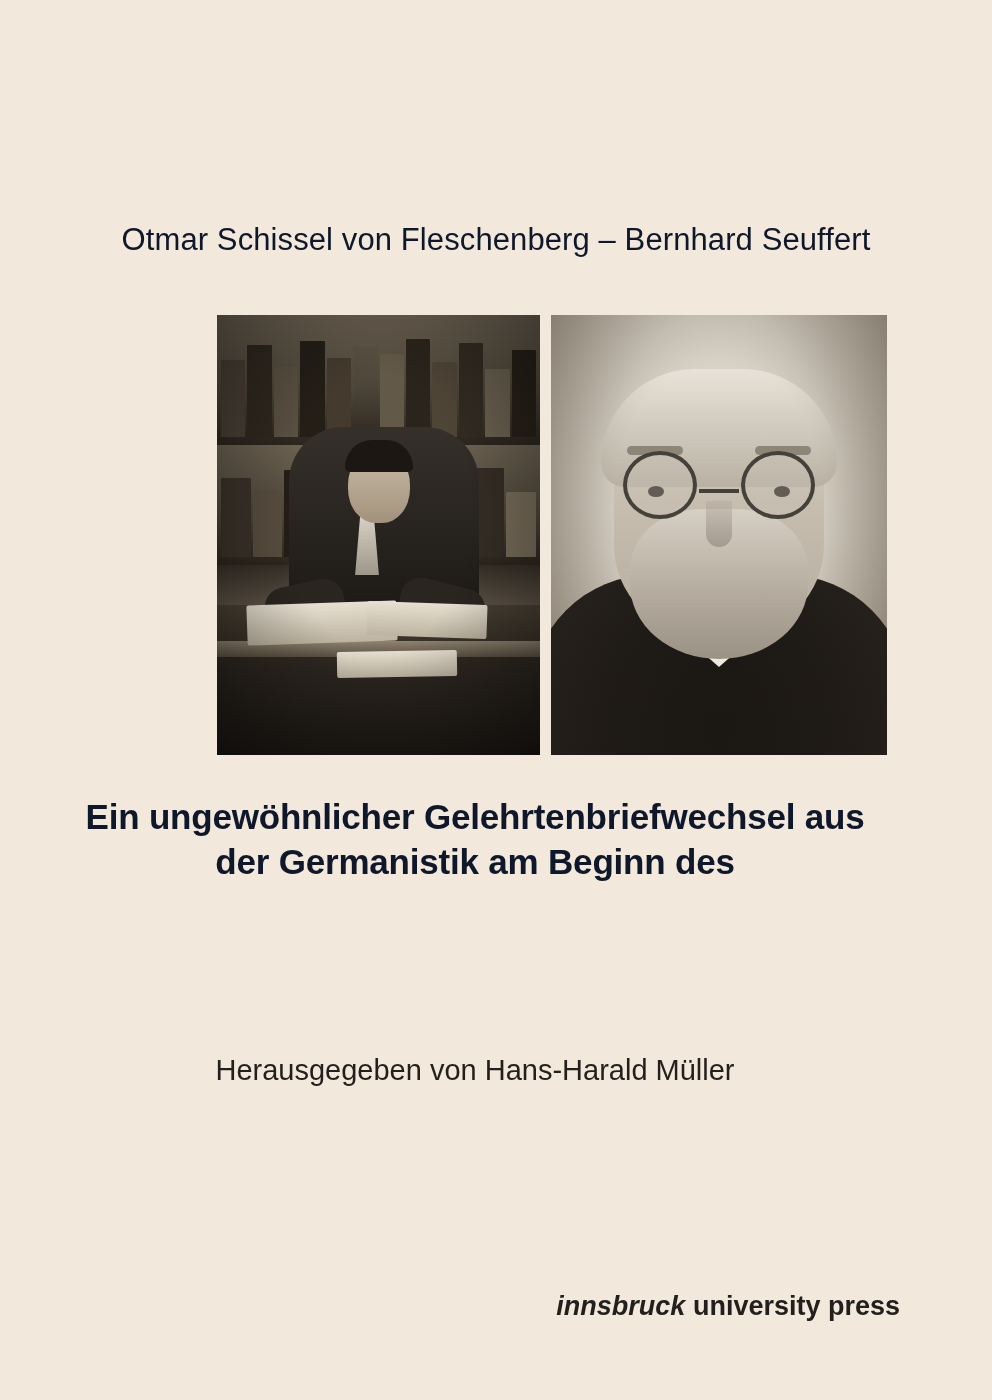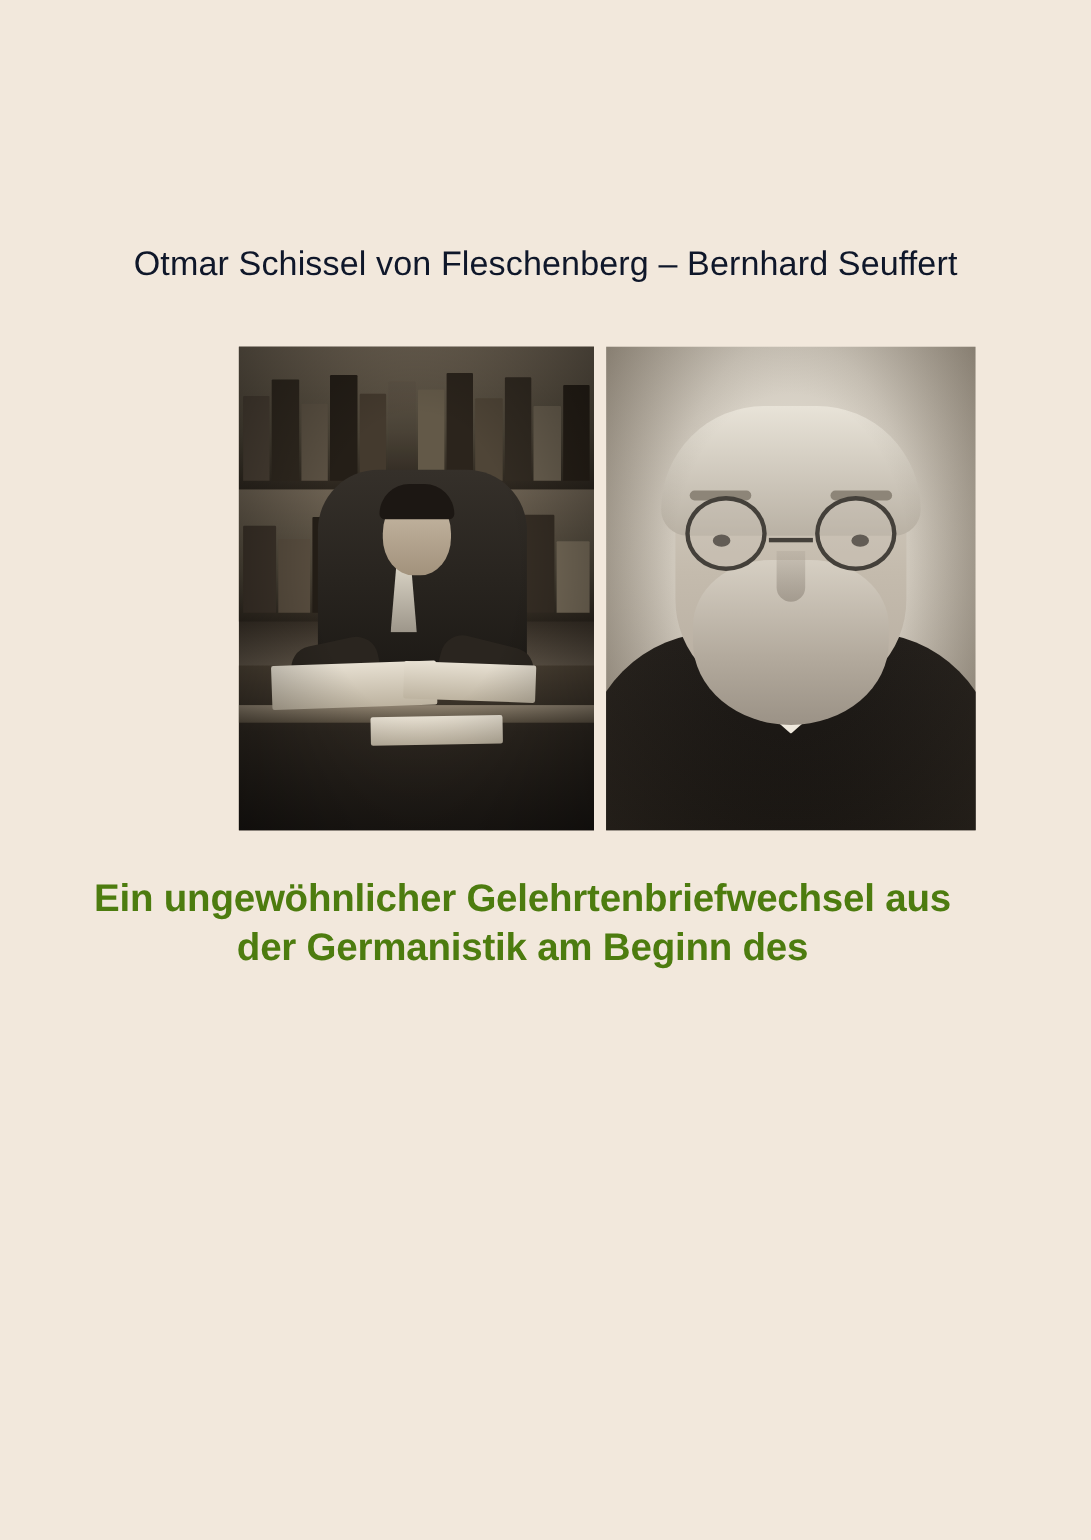--- a/index.html
+++ b/index.html
@@ -292,21 +292,21 @@
 
   .title {
     position: absolute;
     top: 795px;
     left: 60px;
     width: 830px;
     text-align: center;
     font-size: 35px;
     line-height: 1.28;
     font-weight: bold;
-    color: #4d7c0f;
+    color: #0f172a;
     letter-spacing: -0.2px;
   }
   .title .line3 { display: block; }
   .editors {
     position: absolute;
     top: 1050px;
     left: 60px;
     width: 830px;
     text-align: center;
     font-size: 29px;
@@ -404,16 +404,20 @@
     </div>
 
   </div>
 
   <div class="title">
     <span class="line1">Ein ungewöhnlicher Gelehrtenbriefwechsel</span>
     <span class="line2">aus der Germanistik am Beginn des</span>
   </div>
 
   <div class="editors">
+    <div>Herausgegeben von Hans-Harald Müller</div>
   </div>
 
+  <div class="publisher">
+    <span class="pub-name">innsbruck</span><span class="pub-rest"> university press</span>
+  </div>
 
 </div>
 
 </body></html>

